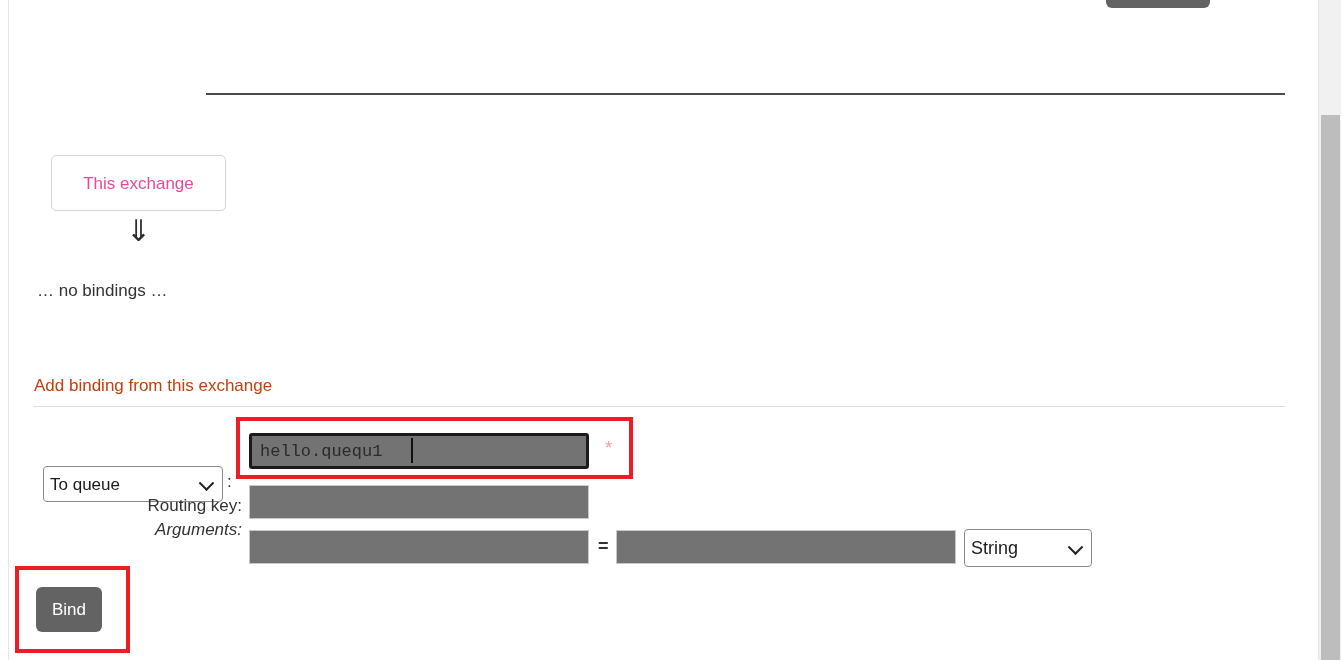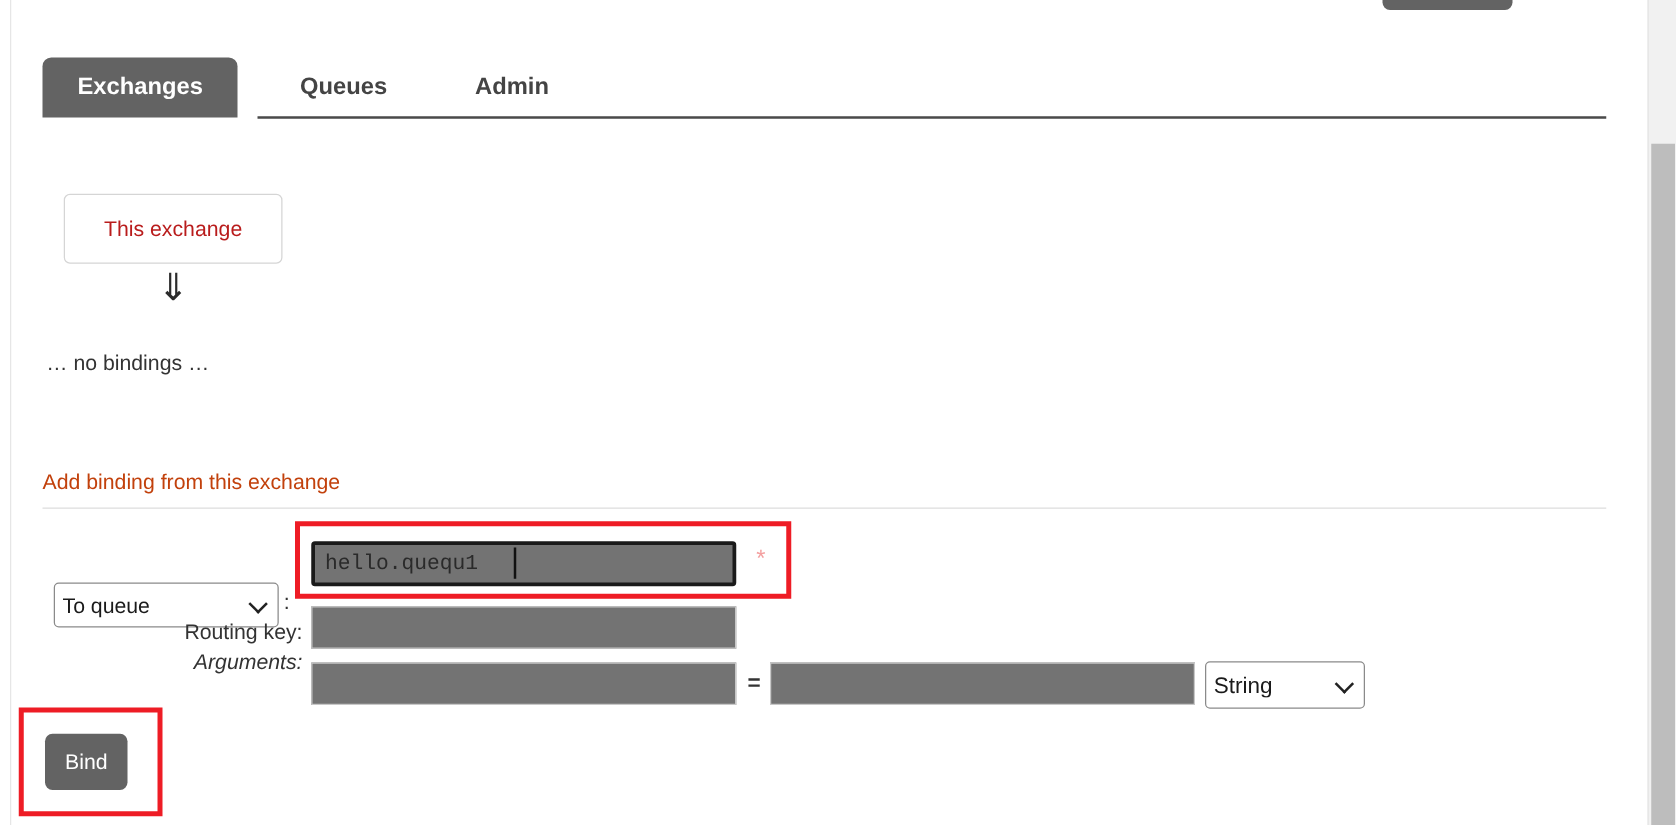--- a/index.html
+++ b/index.html
@@ -146,21 +146,21 @@
     top: 155px;
     width: 175px;
     height: 56px;
     border: 1px solid #d5d5d5;
     border-radius: 5px;
     background: #ffffff;
     box-sizing: border-box;
     text-align: center;
     line-height: 55px;
     font-size: 17px;
-    color: #b91c1c;
+    color: #ec4899;
   }
   .down-arrow {
     position: absolute;
     left: 51px;
     top: 216px;
     width: 175px;
     text-align: center;
     font-size: 30px;
     line-height: 1;
     color: #2b2b2b;
@@ -348,25 +348,20 @@
 </head>
 <body>
 
 <div id="viewport">
 
   <div class="left-rule"></div>
 
   <div class="corner-button"></div>
 
 
-  <nav class="nav-secondary">
-    <span class="tab selected">Exchanges</span>
-    <span class="tab">Queues</span>
-    <span class="tab">Admin</span>
-  </nav>
   <div class="tab-underline"></div>
 
 
   <div class="exchange-box">This exchange</div>
   <div class="down-arrow">⇓</div>
   <div class="no-bindings">… no bindings …</div>
 
   <div class="form-title">Add binding from this exchange</div>
   <div class="form-divider"></div>
 

